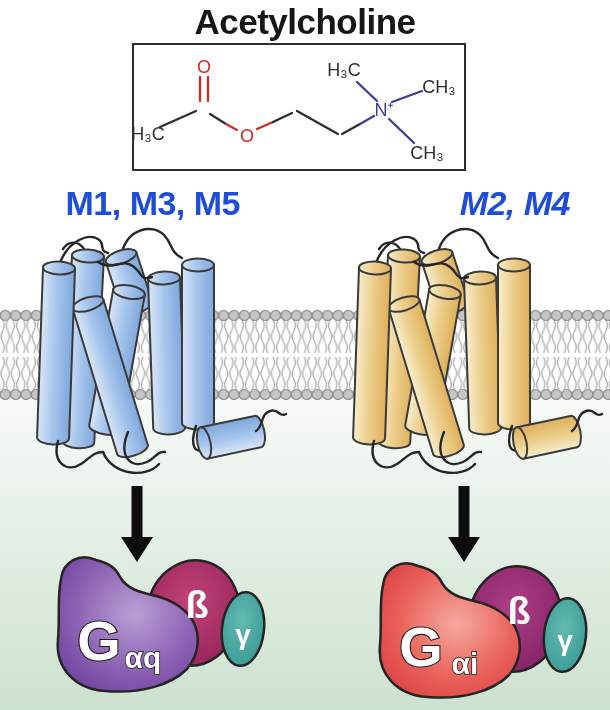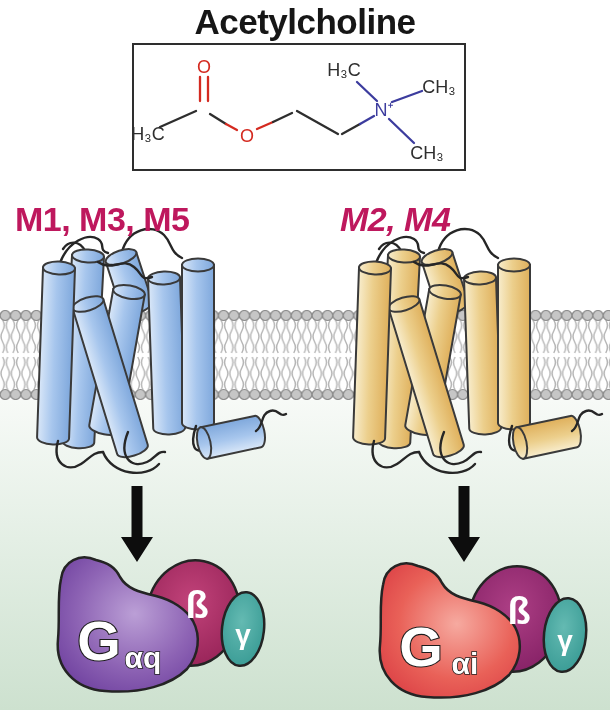--- a/index.html
+++ b/index.html
@@ -14,22 +14,22 @@
   }
   .page-title{
     position:absolute;left:0;top:2px;width:610px;z-index:3;
     text-align:center;font-size:35px;font-weight:700;letter-spacing:-0.5px;color:#161616;
   }
   .chem-box{
     position:absolute;left:132px;top:43px;width:330px;height:124px;z-index:3;
     border:2px solid #2e2e2e;background:#ffffff;
   }
   .m-label{
-    position:absolute;top:200px;z-index:3;text-align:left;
-    font-size:34px;font-weight:700;letter-spacing:-0.5px;color:#be185d;
+    position:absolute;top:184px;z-index:3;text-align:right;
+    font-size:34px;font-weight:700;letter-spacing:-0.5px;color:#1d4ed8;
   }
   .m-label.left{left:15px;width:225px;}
   .m-label.right{left:340px;width:230px;font-style:italic;}
   .diagram{position:absolute;left:0;top:0;z-index:1;}
   
   .tail{fill:none;stroke:#b3b3b3;stroke-width:1.4;}
   .head{fill:#c6c6c6;stroke:#8d8d8d;stroke-width:1.2;}
   
   .rec-blue{--cyl:url(#gradBlue);}
   .rec-tan{--cyl:url(#gradTan);}

